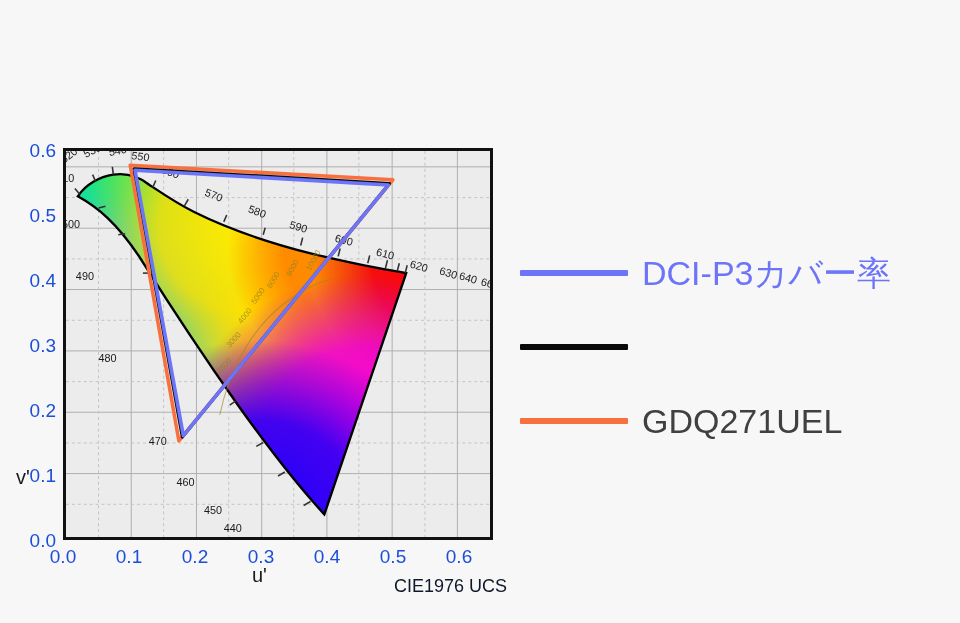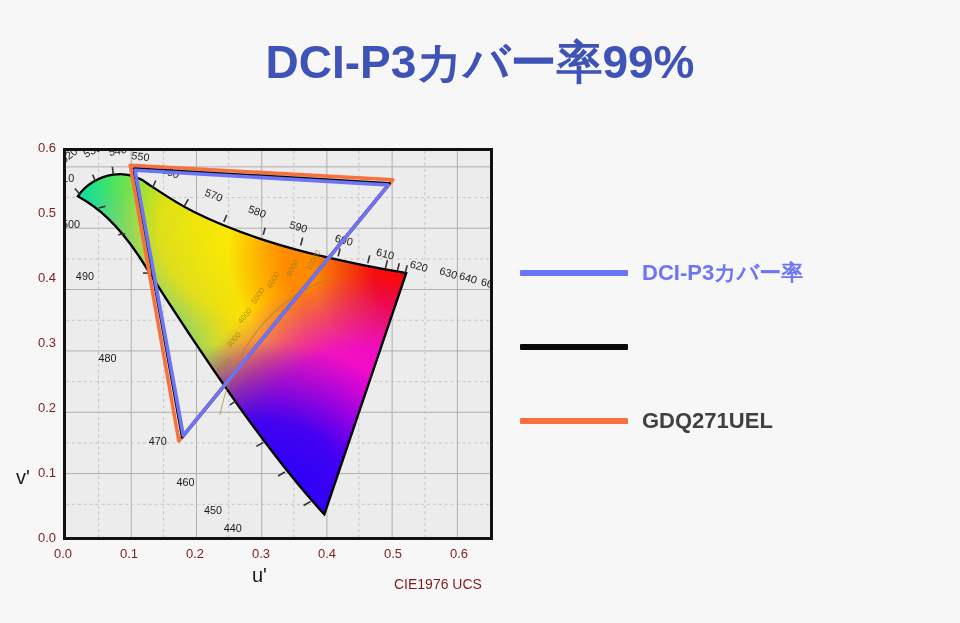--- a/index.html
+++ b/index.html
@@ -61,22 +61,22 @@
     left: 0;
     top: 0;
     width: 100%;
     height: 100%;
     display: block;
   }
 
   
   .tick-label {
     position: absolute;
-    font-size: 13px;
-    color: #7f1d1d;
+    font-size: 19px;
+    color: #1d4ed8;
     white-space: nowrap;
   }
   .ytick {
     text-align: right;
     width: 42px;
   }
   .xtick {
     text-align: center;
     width: 44px;
   }
@@ -87,22 +87,22 @@
     color: #1b1b1b;
     font-style: normal;
   }
   .axis-title.y { left: 2px; top: 330px; }
   .axis-title.x { left: 238px; top: 428px; }
 
   .cie-note {
     position: absolute;
     left: 380px;
     top: 440px;
-    font-size: 14px;
-    color: #7f1d1d;
+    font-size: 18px;
+    color: #0f172a;
     white-space: nowrap;
   }
 
   
   .legend {
     position: absolute;
     left: 520px;
     top: 236px;
     width: 430px;
   }
@@ -112,38 +112,37 @@
     height: 74px;
   }
   .legend-swatch {
     width: 108px;
     height: 6px;
     border-radius: 1px;
     flex: 0 0 auto;
   }
   .legend-label {
     margin-left: 14px;
-    font-size: 22px;
-    font-weight: bold;
+    font-size: 34px;
+    font-weight: normal;
     white-space: nowrap;
     line-height: 1;
   }
   .legend-row.r0 .legend-label { color: #6c74f8; }
   .legend-row.r1 .legend-label { color: #0a0a0a; }
   .legend-row.r2 .legend-label { color: #404040; }
   .legend-row.r0 .legend-swatch { background: #6c74f8; }
   .legend-row.r1 .legend-swatch { background: #0a0a0a; }
   .legend-row.r2 .legend-swatch { background: #f9703f; }
 </style>
 </head>
 <body>
 
 <div id="root">
 
-  <div class="chart-title">DCI-P3カバー率99%</div>
 
   <div class="figure">
 
     <div class="tick-label ytick" style="left:0px;  top:4px;">0.6</div>
     <div class="tick-label ytick" style="left:0px;  top:69px;">0.5</div>
     <div class="tick-label ytick" style="left:0px;  top:134px;">0.4</div>
     <div class="tick-label ytick" style="left:0px;  top:199px;">0.3</div>
     <div class="tick-label ytick" style="left:0px;  top:264px;">0.2</div>
     <div class="tick-label ytick" style="left:0px;  top:329px;">0.1</div>
     <div class="tick-label ytick" style="left:0px;  top:394px;">0.0</div>

